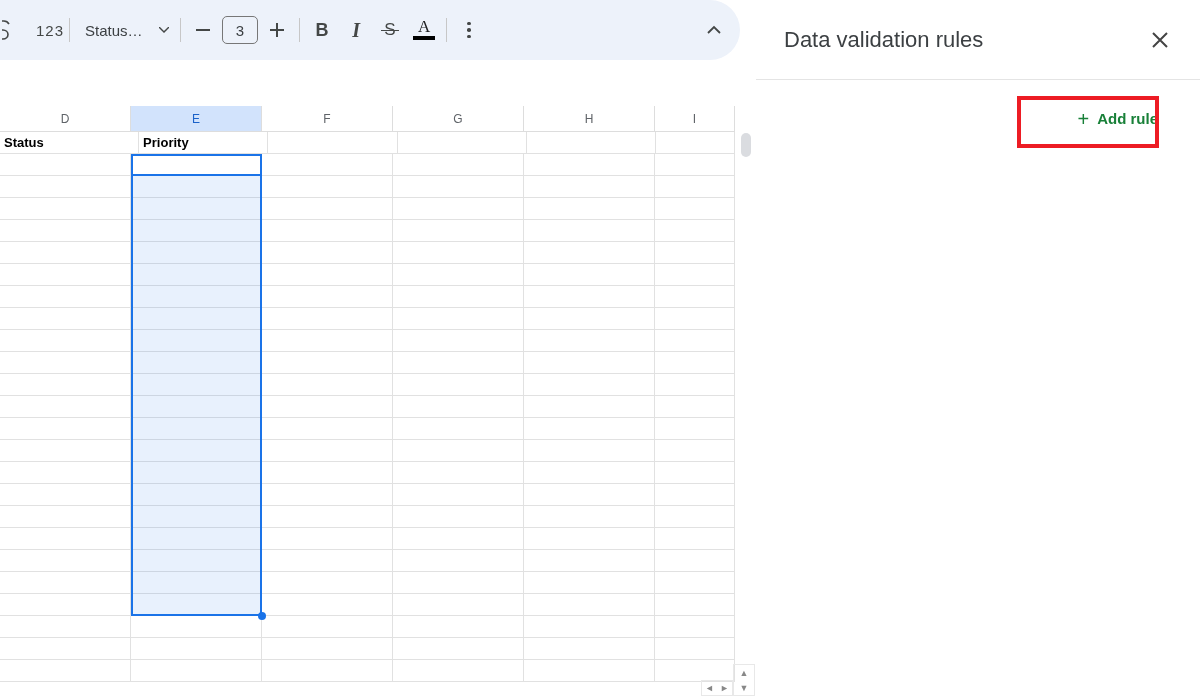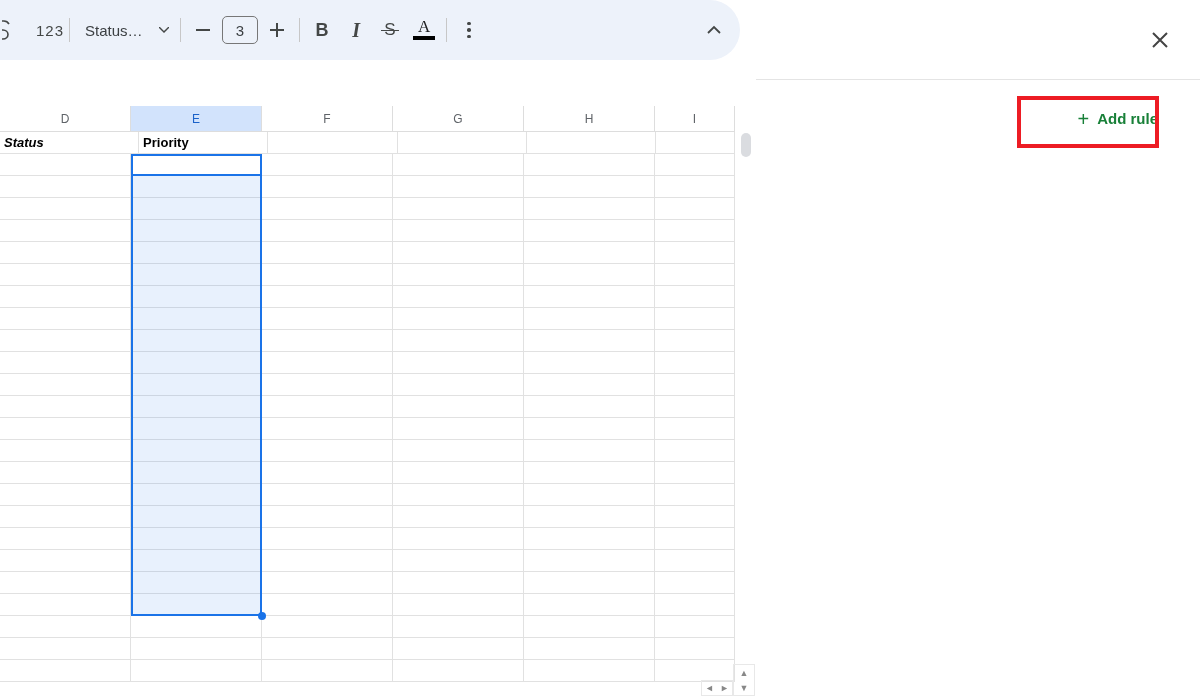--- a/index.html
+++ b/index.html
@@ -210,21 +210,21 @@
       <div class="col-headers" id="col-headers">
           <div class="col-h" style="width: 131px;">D</div>
           <div class="col-h sel" style="width: 131px;">E</div>
           <div class="col-h" style="width: 131px;">F</div>
           <div class="col-h" style="width: 131px;">G</div>
           <div class="col-h" style="width: 131px;">H</div>
           <div class="col-h" style="width: 80px;">I</div>
         </div>
       <div class="rows" id="rows">
           <div class="row">
-            <div class="cell header-row" style="width: 141px; font-style: italic;">Status</div>
+            <div class="cell header-row" style="width: 141px;">Status</div>
             <div class="cell header-row" style="width: 131px;">Priority</div>
             <div class="cell header-row" style="width: 131px;"></div>
             <div class="cell header-row" style="width: 131px;"></div>
             <div class="cell header-row" style="width: 131px;"></div>
             <div class="cell header-row" style="width: 80px;"></div>
           </div>
           <div class="row">
             <div class="cell" style="width: 131px;"></div>
             <div class="cell" style="width: 131px;"></div>
             <div class="cell" style="width: 131px;"></div>
@@ -429,20 +429,21 @@
       </div>
       <div class="h-scroll-arrows">
         <div>◄</div>
         <div>►</div>
       </div>
     </div>
   </div>
 
   <div class="right">
     <div class="panel-header">
+      <span class="panel-title">Data validation rules</span>
       <div class="panel-close">
         <svg width="18" height="18" viewBox="0 0 18 18">
           <path d="M2 2 L16 16 M16 2 L2 16" stroke="#444" stroke-width="2"></path>
         </svg>
       </div>
     </div>
     <div class="add-rule-wrap">
       <div class="add-rule">
         <span class="plus">+</span>
         <span>Add rule</span>

